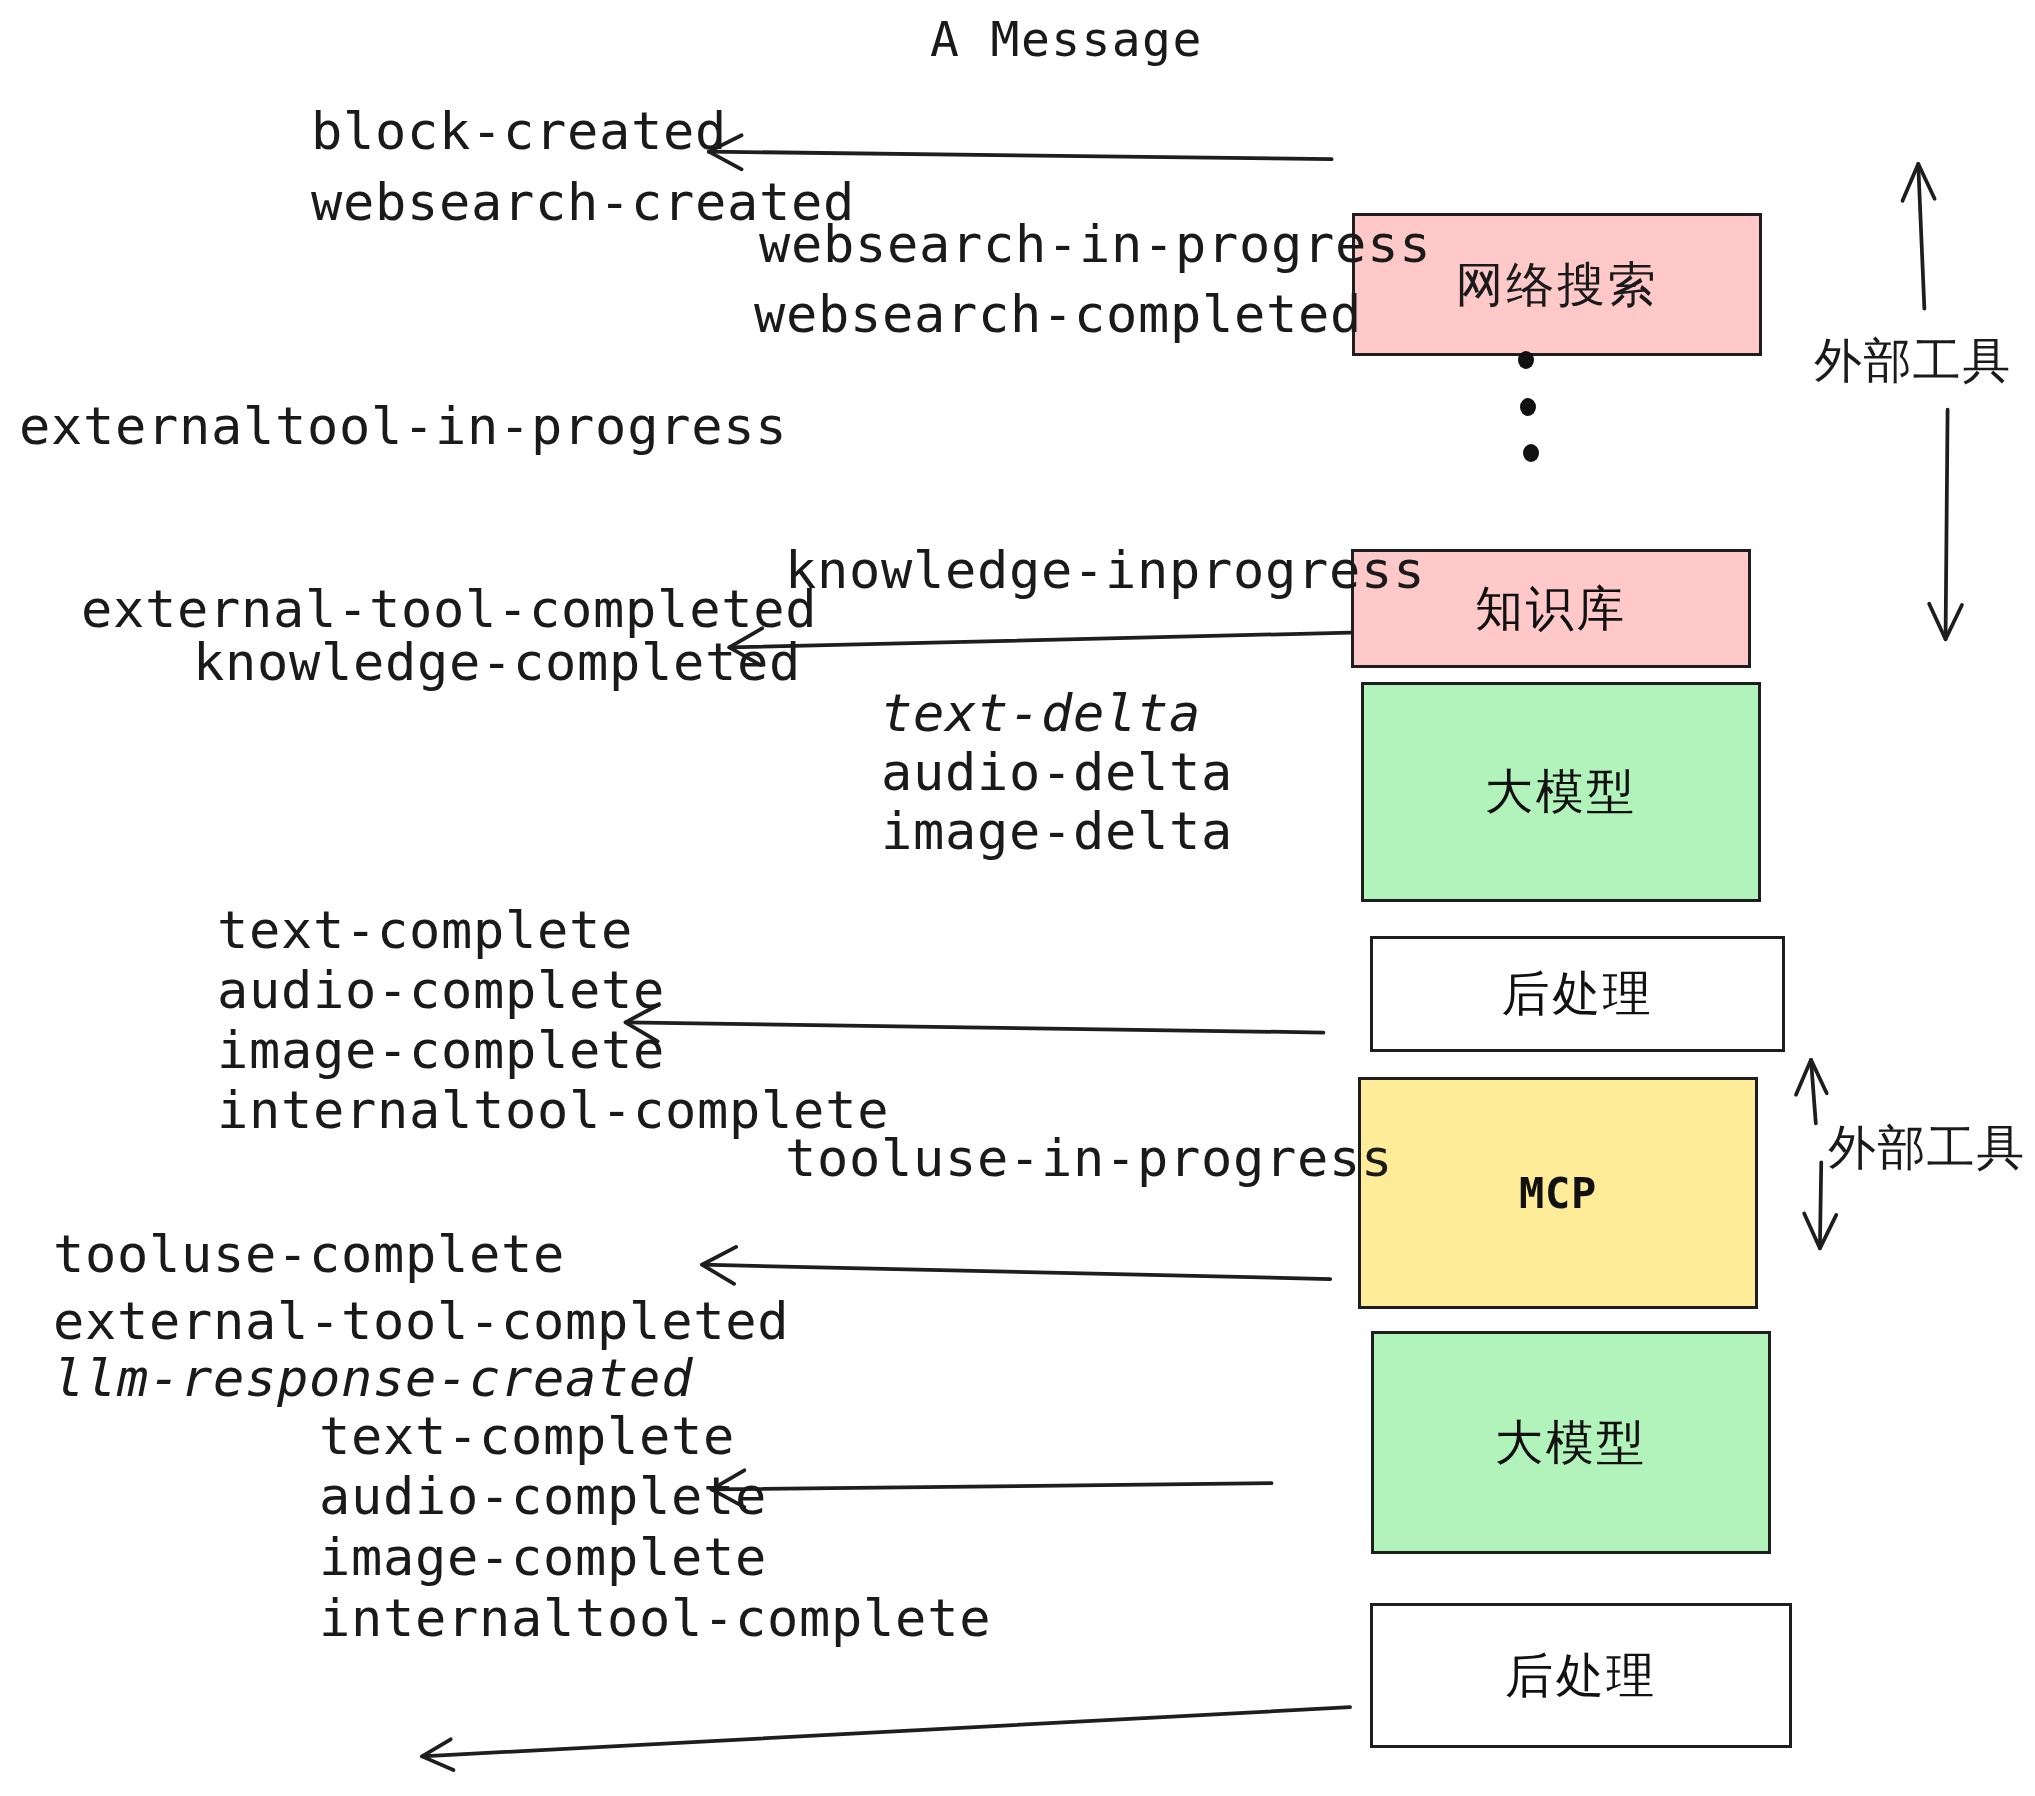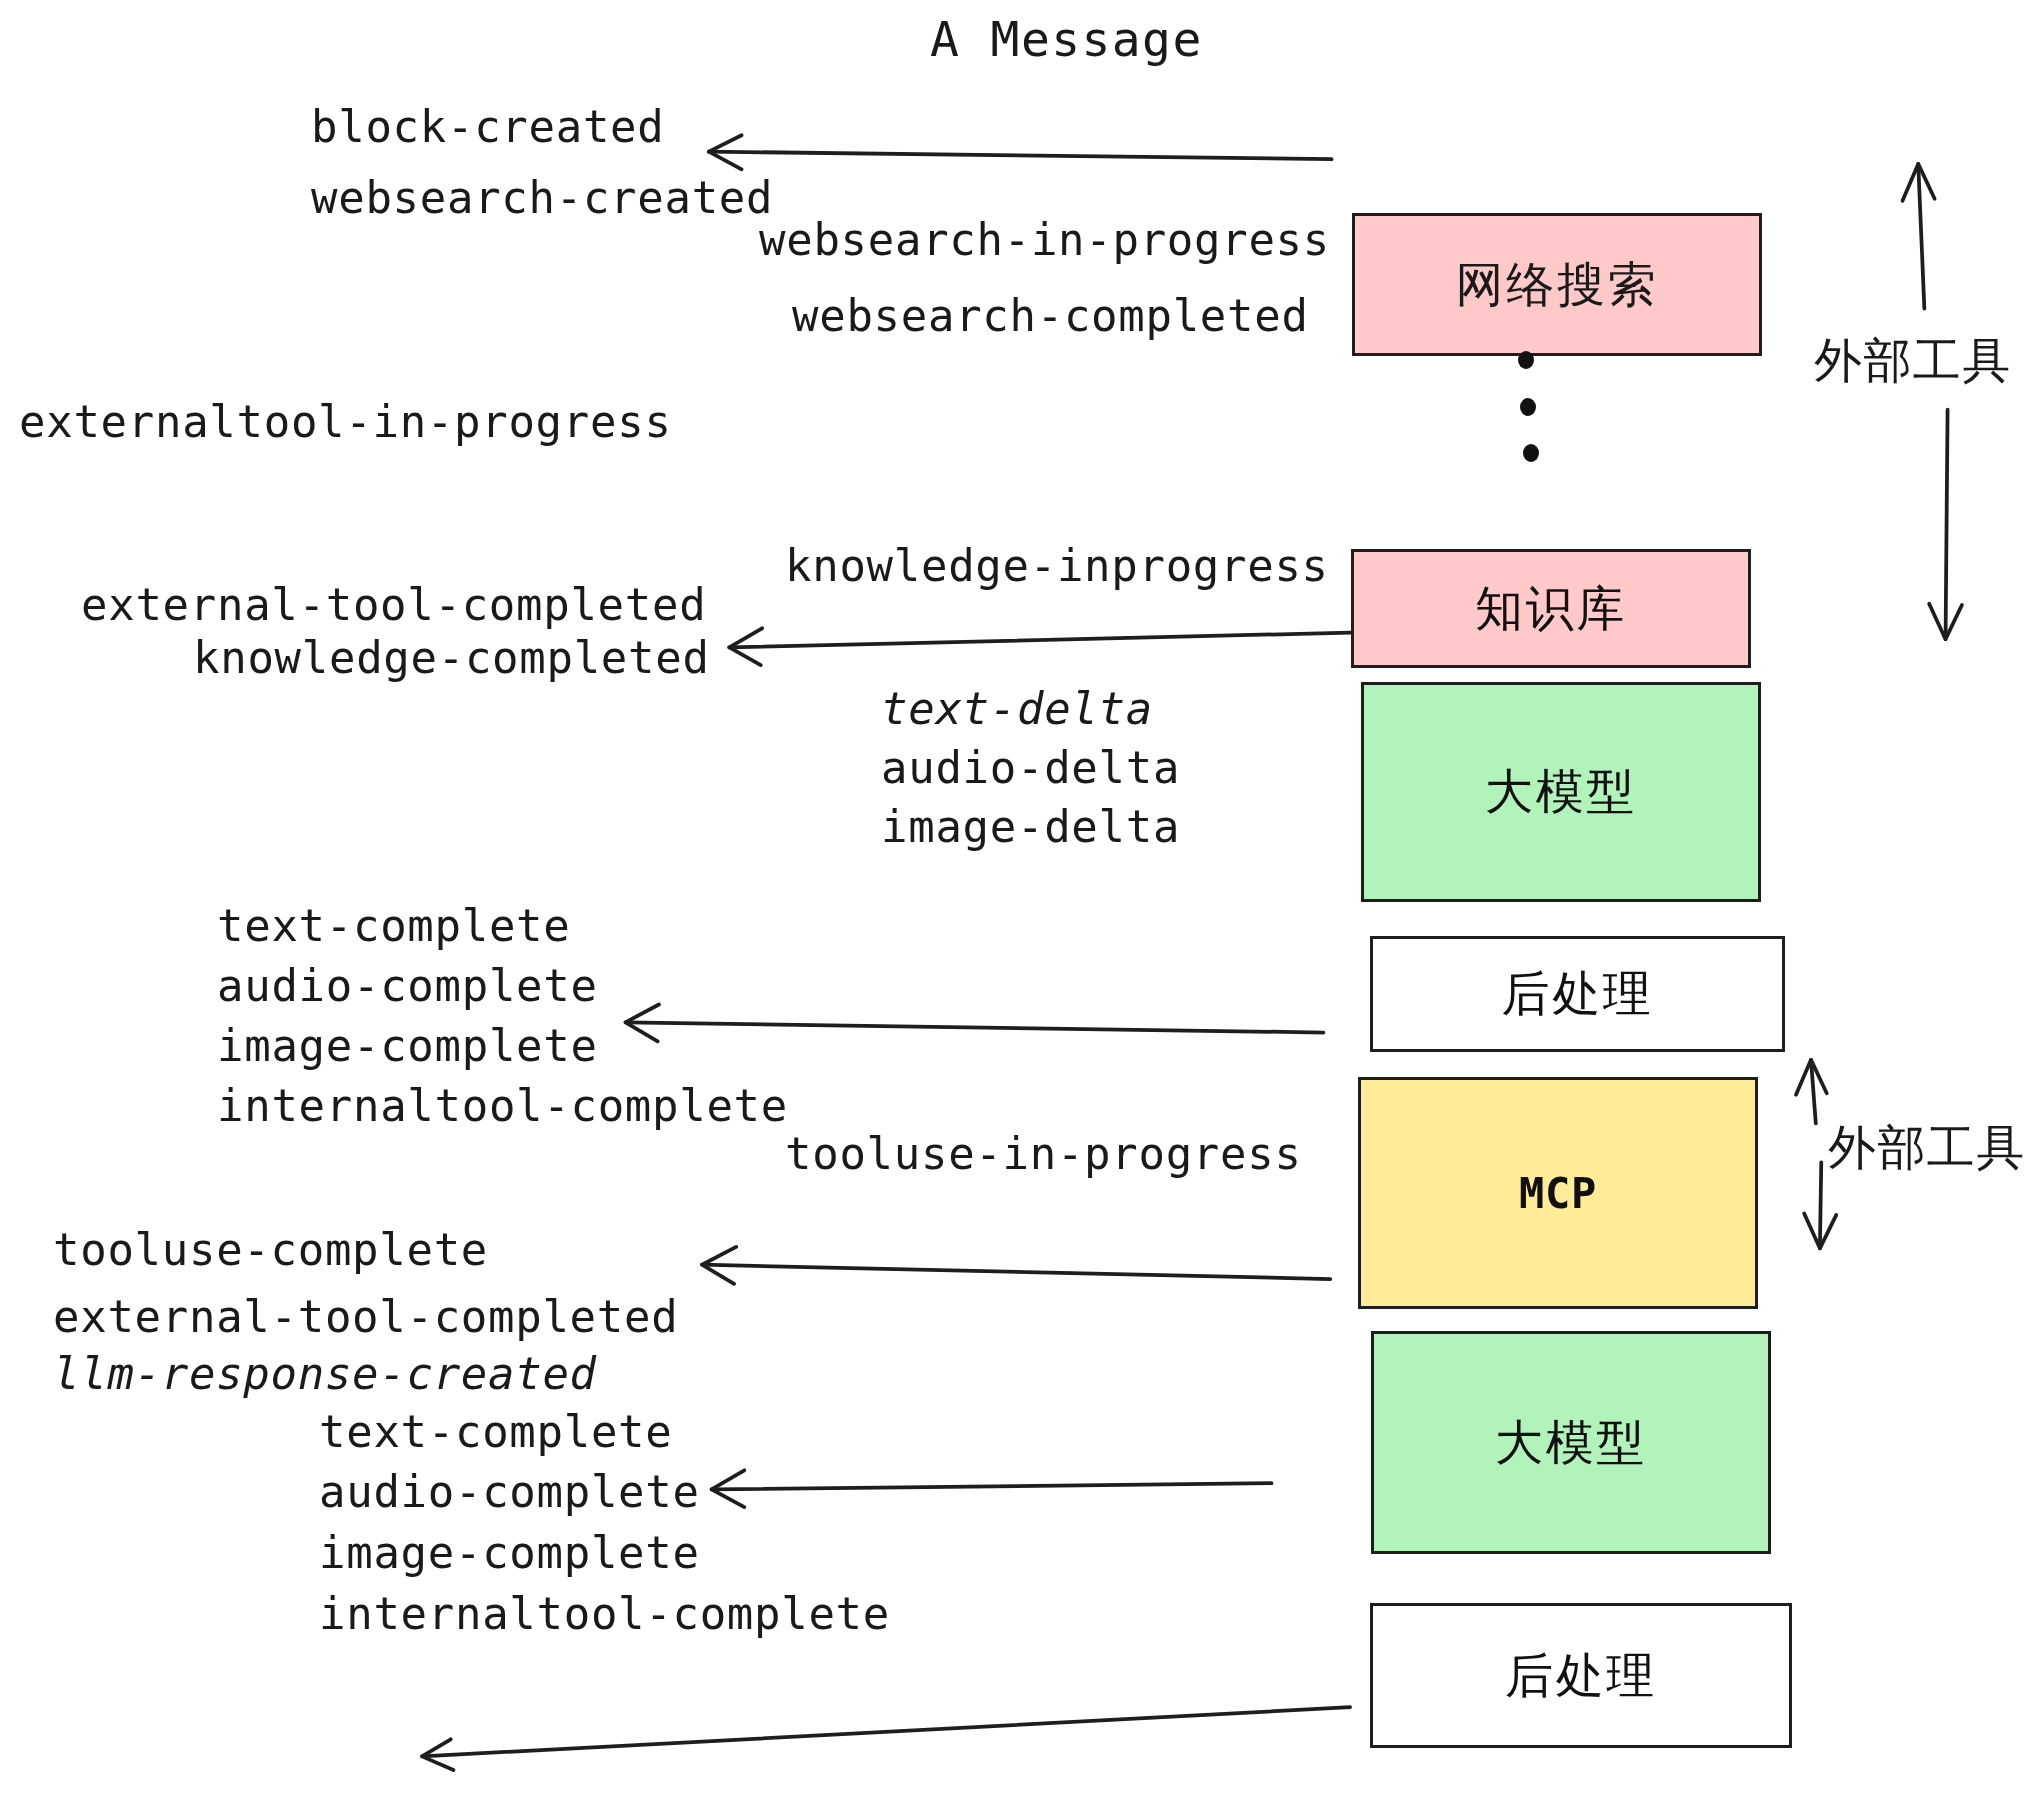--- a/index.html
+++ b/index.html
@@ -14,21 +14,21 @@
   }
   .title{
     position:absolute;
     font-size:48px;
     letter-spacing:1.4px;
     white-space:nowrap;
     color:#1a1a1a;
   }
   .ev{
     position:absolute;
-    font-size:44px;
+    font-size:52px;
     letter-spacing:0.7px;
     white-space:nowrap;
     color:#1a1a1a;
   }
   .node{
     position:absolute;
     box-sizing:border-box;
     border:3.4px solid #1e1e1e;
     display:flex;align-items:center;justify-content:center;
     font-family:"Liberation Sans","DejaVu Sans",sans-serif;
@@ -145,21 +145,21 @@
     <div class="dot" style="left:1520px;top:398px;"></div>
     <div class="dot" style="left:1523px;top:444px;"></div>
   </div>
 
   <div class="side-label" style="left:1814px;top:329px;">外部工具</div>
   <div class="side-label" style="left:1828px;top:1116px;">外部工具</div>
 
   <div class="ev" style="left:311px;top:101px;">block-created</div>
   <div class="ev" style="left:311px;top:172px;">websearch-created</div>
   <div class="ev" style="left:759px;top:214px;">websearch-in-progress</div>
-  <div class="ev" style="left:792px;top:284px;margin-top:6px;">websearch-completed</div>
+  <div class="ev" style="left:754px;top:284px;">websearch-completed</div>
   <div class="ev" style="left:19px;top:396px;">externaltool-in-progress</div>
   <div class="ev" style="left:785px;top:540px;">knowledge-inprogress</div>
   <div class="ev" style="left:81px;top:579px;">external-tool-completed</div>
   <div class="ev" style="left:193px;top:632px;">knowledge-completed</div>
   <div class="ev" style="left:881px;top:683px;font-style:italic;">text-delta</div>
   <div class="ev" style="left:881px;top:742px;">audio-delta</div>
   <div class="ev" style="left:881px;top:801px;">image-delta</div>
   <div class="ev" style="left:217px;top:900px;">text-complete</div>
   <div class="ev" style="left:217px;top:960px;">audio-complete</div>
   <div class="ev" style="left:217px;top:1020px;">image-complete</div>

